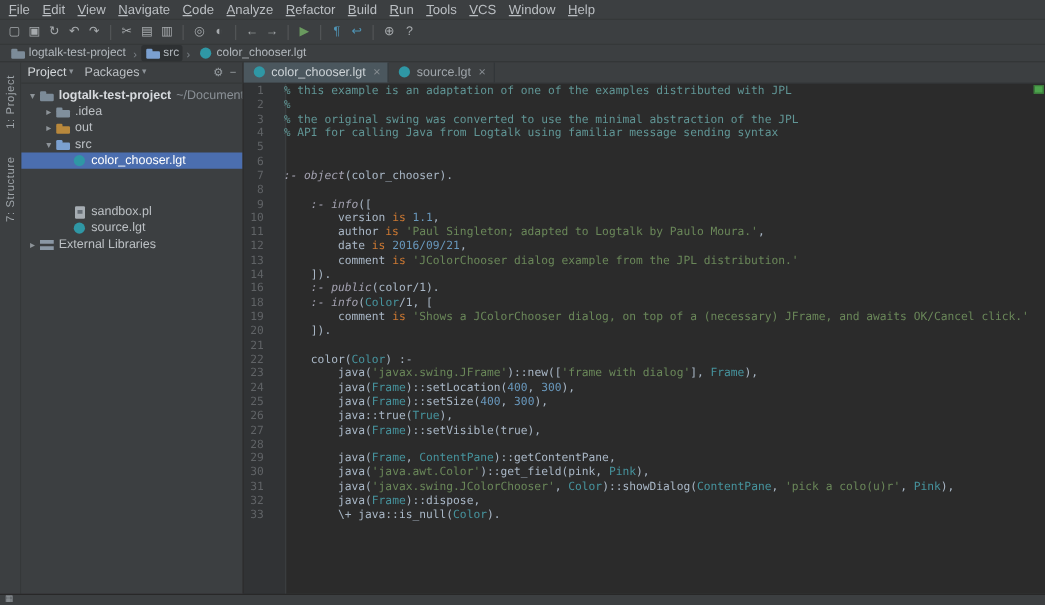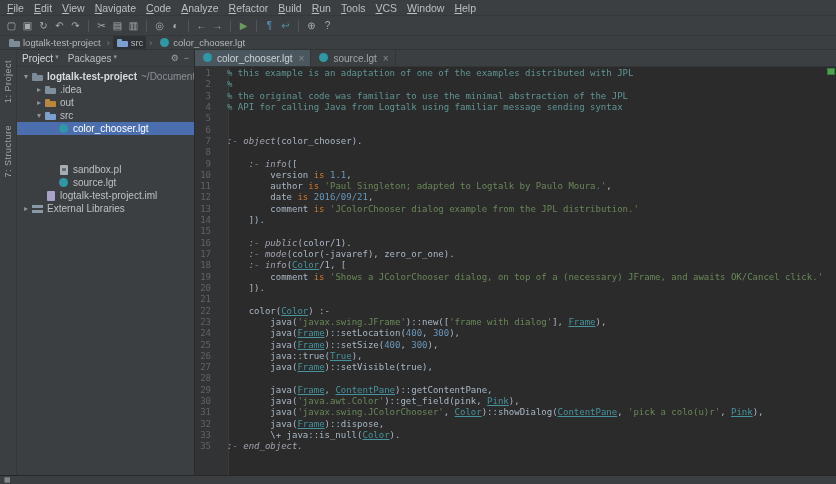--- a/index.html
+++ b/index.html
@@ -65,21 +65,21 @@
     font-family:"DejaVu Sans Mono",monospace;font-size:9px}
   .cl{display:flex;height:11.32px;line-height:11.32px;white-space:pre}
   .ln{width:25px;flex:none;text-align:right;padding-right:9px;color:#606366}
   .lc{padding-left:7px;flex:none}
 
   .tk-c{color:#609595}
   .tk-d{color:#a3a1b0;font-style:italic}
   .tk-k{color:#cc7832}
   .tk-s{color:#6a8759}
   .tk-n{color:#6897bb}
-  .tk-v{color:#46939d;text-decoration:underline}
+  .tk-v{color:#46939d;}
   .tk-p{color:#a9b7c6}
 
   .status-bar{height:9px;background:#3c3f41;border-top:1px solid #282828;display:flex;
     align-items:center;padding:0 4px;flex:none}
   .sb-icon{font-size:7px;line-height:8px;color:#9aa0a5}
 
   .icon{width:13px;height:12px;display:inline-block;position:relative;flex:none}
   .icon.folder::before,.icon.folder-src::before,.icon.folder-excluded::before,.icon.project::before{
     content:"";position:absolute;left:1px;top:4px;width:11px;height:6px;border-radius:1px}
   .icon.folder::after,.icon.folder-src::after,.icon.folder-excluded::after,.icon.project::after{
@@ -201,25 +201,20 @@
           <div class="tree-row" style="padding-left: 30px; margin-top: 28px;">
             <span class="chev"></span>
             <span class="icon file-pl"></span>
             <span class="tree-label">sandbox.pl</span>
           </div>
           <div class="tree-row" style="padding-left: 30px;">
             <span class="chev"></span>
             <span class="icon file-lgt"></span>
             <span class="tree-label">source.lgt</span>
           </div>
-          <div class="tree-row" style="padding-left: 17px;">
-            <span class="chev"></span>
-            <span class="icon file-iml"></span>
-            <span class="tree-label">logtalk-test-project.iml</span>
-          </div>
           <div class="tree-row" style="padding-left: 4px;">
             <span class="chev">▸</span>
             <span class="icon libraries"></span>
             <span class="tree-label">External Libraries</span>
           </div>
         </div>
     </div>
     <div class="editor-col">
       <div class="etabs">
           <div class="etab active">
@@ -231,52 +226,49 @@
             <span class="icon file-lgt"></span>
             <span class="etab-label">source.lgt</span>
             <span class="etab-close">×</span>
           </div>
         </div>
       <div class="editor">
         <div class="gutter-bg"></div>
         <div class="code">
             <div class="cl"><span class="ln">1</span><span class="lc"><span class="tk-c">% this example is an adaptation of one of the examples distributed with JPL</span></span></div>
             <div class="cl"><span class="ln">2</span><span class="lc"><span class="tk-c">%</span></span></div>
-            <div class="cl"><span class="ln">3</span><span class="lc"><span class="tk-c">% the original code was familiar to use the minimal abstraction of the JPL</span></span></div>
+            <div class="cl"><span class="ln">3</span><span class="lc"><span class="tk-c">% the original swing was converted to use the minimal abstraction of the JPL</span></span></div>
             <div class="cl"><span class="ln">4</span><span class="lc"><span class="tk-c">% API for calling Java from Logtalk using familiar message sending syntax</span></span></div>
             <div class="cl"><span class="ln">5</span><span class="lc"></span></div>
             <div class="cl"><span class="ln">6</span><span class="lc"></span></div>
             <div class="cl"><span class="ln">7</span><span class="lc"><span class="tk-d">:- object</span><span class="tk-p">(color_chooser).</span></span></div>
             <div class="cl"><span class="ln">8</span><span class="lc"></span></div>
             <div class="cl"><span class="ln">9</span><span class="lc"><span class="tk-p">    </span><span class="tk-d">:- info</span><span class="tk-p">([</span></span></div>
             <div class="cl"><span class="ln">10</span><span class="lc"><span class="tk-p">        version </span><span class="tk-k">is</span><span class="tk-p"> </span><span class="tk-n">1.1</span><span class="tk-p">,</span></span></div>
             <div class="cl"><span class="ln">11</span><span class="lc"><span class="tk-p">        author </span><span class="tk-k">is</span><span class="tk-p"> </span><span class="tk-s">'Paul Singleton; adapted to Logtalk by Paulo Moura.'</span><span class="tk-p">,</span></span></div>
             <div class="cl"><span class="ln">12</span><span class="lc"><span class="tk-p">        date </span><span class="tk-k">is</span><span class="tk-p"> </span><span class="tk-n">2016/09/21</span><span class="tk-p">,</span></span></div>
             <div class="cl"><span class="ln">13</span><span class="lc"><span class="tk-p">        comment </span><span class="tk-k">is</span><span class="tk-p"> </span><span class="tk-s">'JColorChooser dialog example from the JPL distribution.'</span></span></div>
             <div class="cl"><span class="ln">14</span><span class="lc"><span class="tk-p">    ]).</span></span></div>
-            <div class="cl"><span class="ln">15</span><span class="lc"></span></div>
             <div class="cl"><span class="ln">16</span><span class="lc"><span class="tk-p">    </span><span class="tk-d">:- public</span><span class="tk-p">(color/1).</span></span></div>
-            <div class="cl"><span class="ln">17</span><span class="lc"><span class="tk-p">    </span><span class="tk-d">:- mode</span><span class="tk-p">(color(-javaref), zero_or_one).</span></span></div>
             <div class="cl"><span class="ln">18</span><span class="lc"><span class="tk-p">    </span><span class="tk-d">:- info</span><span class="tk-p">(</span><span class="tk-v">Color</span><span class="tk-p">/1, [</span></span></div>
             <div class="cl"><span class="ln">19</span><span class="lc"><span class="tk-p">        comment </span><span class="tk-k">is</span><span class="tk-p"> </span><span class="tk-s">'Shows a JColorChooser dialog, on top of a (necessary) JFrame, and awaits OK/Cancel click.'</span></span></div>
             <div class="cl"><span class="ln">20</span><span class="lc"><span class="tk-p">    ]).</span></span></div>
             <div class="cl"><span class="ln">21</span><span class="lc"></span></div>
             <div class="cl"><span class="ln">22</span><span class="lc"><span class="tk-p">    color(</span><span class="tk-v">Color</span><span class="tk-p">) :-</span></span></div>
             <div class="cl"><span class="ln">23</span><span class="lc"><span class="tk-p">        java(</span><span class="tk-s">'javax.swing.JFrame'</span><span class="tk-p">)::new([</span><span class="tk-s">'frame with dialog'</span><span class="tk-p">], </span><span class="tk-v">Frame</span><span class="tk-p">),</span></span></div>
             <div class="cl"><span class="ln">24</span><span class="lc"><span class="tk-p">        java(</span><span class="tk-v">Frame</span><span class="tk-p">)::setLocation(</span><span class="tk-n">400</span><span class="tk-p">, </span><span class="tk-n">300</span><span class="tk-p">),</span></span></div>
             <div class="cl"><span class="ln">25</span><span class="lc"><span class="tk-p">        java(</span><span class="tk-v">Frame</span><span class="tk-p">)::setSize(</span><span class="tk-n">400</span><span class="tk-p">, </span><span class="tk-n">300</span><span class="tk-p">),</span></span></div>
             <div class="cl"><span class="ln">26</span><span class="lc"><span class="tk-p">        java::true(</span><span class="tk-v">True</span><span class="tk-p">),</span></span></div>
             <div class="cl"><span class="ln">27</span><span class="lc"><span class="tk-p">        java(</span><span class="tk-v">Frame</span><span class="tk-p">)::setVisible(true),</span></span></div>
             <div class="cl"><span class="ln">28</span></div>
             <div class="cl"><span class="ln">29</span><span class="lc"><span class="tk-p">        java(</span><span class="tk-v">Frame</span><span class="tk-p">, </span><span class="tk-v">ContentPane</span><span class="tk-p">)::getContentPane,</span></span></div>
             <div class="cl"><span class="ln">30</span><span class="lc"><span class="tk-p">        java(</span><span class="tk-s">'java.awt.Color'</span><span class="tk-p">)::get_field(pink, </span><span class="tk-v">Pink</span><span class="tk-p">),</span></span></div>
             <div class="cl"><span class="ln">31</span><span class="lc"><span class="tk-p">        java(</span><span class="tk-s">'javax.swing.JColorChooser'</span><span class="tk-p">, </span><span class="tk-v">Color</span><span class="tk-p">)::showDialog(</span><span class="tk-v">ContentPane</span><span class="tk-p">, </span><span class="tk-s">'pick a colo(u)r'</span><span class="tk-p">, </span><span class="tk-v">Pink</span><span class="tk-p">),</span></span></div>
             <div class="cl"><span class="ln">32</span><span class="lc"><span class="tk-p">        java(</span><span class="tk-v">Frame</span><span class="tk-p">)::dispose,</span></span></div>
             <div class="cl"><span class="ln">33</span><span class="lc"><span class="tk-p">        \+ java::is_null(</span><span class="tk-v">Color</span><span class="tk-p">).</span></span></div>
-            <div class="cl"><span class="ln">35</span><span class="lc"><span class="tk-d">:- end_object.</span></span></div>
           </div>
         <div class="stripe"></div>
         <div class="inspection"></div>
       </div>
     </div>
   </div>
   <div class="status-bar">
       <span class="sb-icon">▦</span>
     </div>
 </div>

